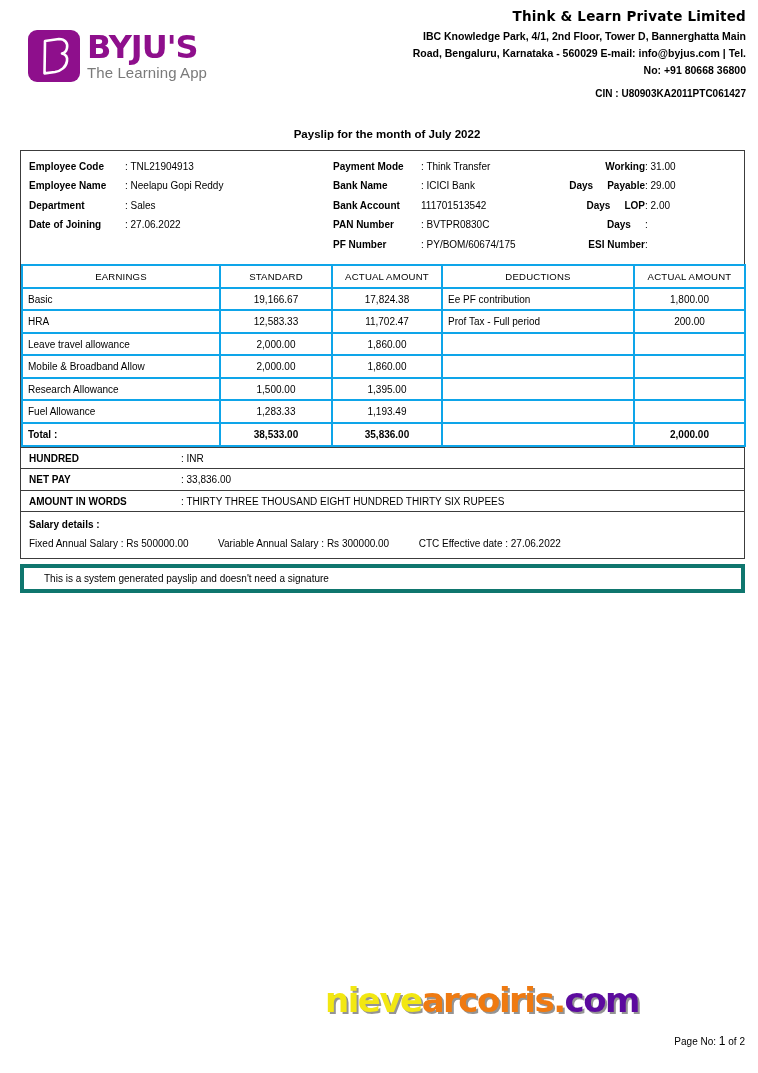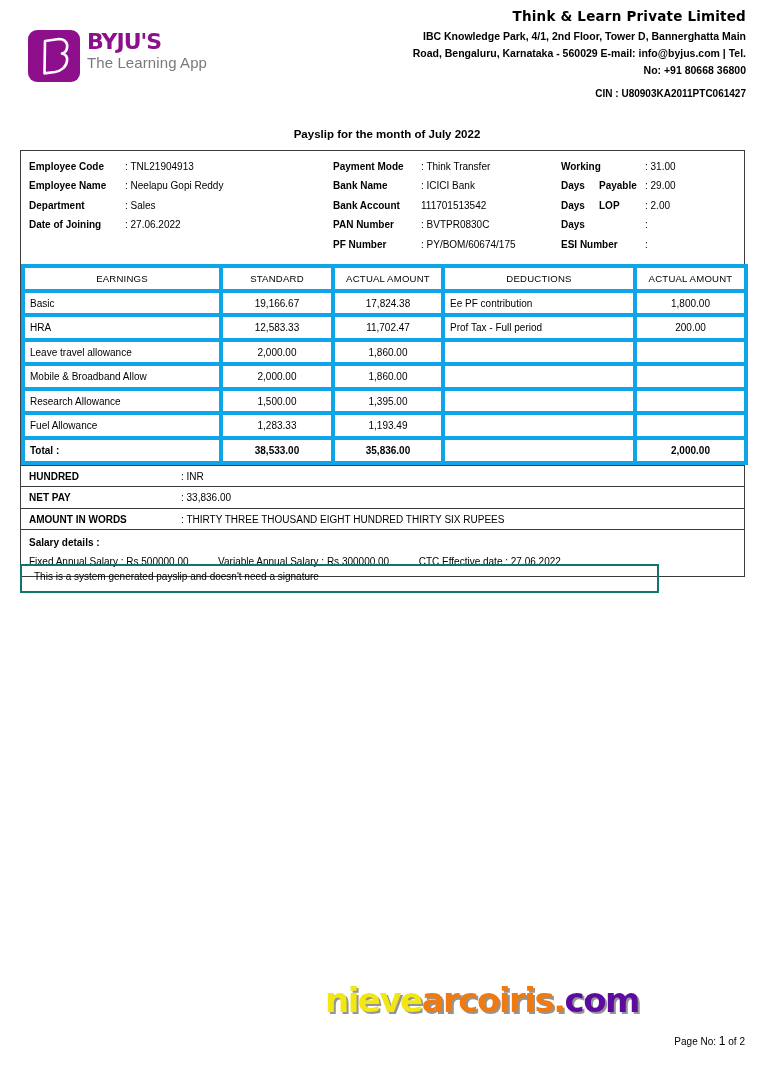--- a/index.html
+++ b/index.html
@@ -41,21 +41,21 @@
     flex: none;
   }
   .logo-mark svg { position: absolute; left: 0; top: 0; }
   .logo-text {
     margin-left: 7px;
     padding-top: 1px;
   }
   .logo-word {
     font-family: "DejaVu Sans", sans-serif;
     font-weight: bold;
-    font-size: 22px;
+    font-size: 32px;
     letter-spacing: -1px;
     color: #8e0f8c;
     line-height: 1.0;
   }
   .logo-tag {
     font-family: "Liberation Sans", sans-serif;
     font-size: 15px;
     color: #7a7a7a;
     line-height: 1.1;
     margin-top: 2px;
@@ -126,33 +126,34 @@
     font-size: 10px;
   }
   .info-col-1 .info-label { width: 96px; }
   .info-col-2 .info-label { width: 88px; }
   .info-val { font-size: 10px; }
   .info-label-2w {
     font-weight: bold;
     font-size: 10px;
     width: 84px;
     display: flex;
+    justify-content: flex-end;
   }
   .info-label-2w span:first-child { min-width: 38px; }
 
   
   table.paytable {
     width: 100%;
     border-collapse: collapse;
     font-size: 10px;
     table-layout: fixed;
   }
   table.paytable th,
   table.paytable td {
-    border: 4px solid #0ea5e9;
+    border: 2px solid #0ea5e9;
     padding: 0 5px;
     height: 20.5px;
     font-weight: normal;
     vertical-align: middle;
   }
   table.paytable th {
     text-align: center;
     font-weight: normal;
     font-size: 9.6px;
     letter-spacing: 0.2px;
@@ -193,26 +194,26 @@
     font-size: 10px;
     line-height: 19px;
   }
   .salary-line { font-size: 10px; line-height: 19px; }
   .salary-line .gap { display: inline-block; width: 24px; }
 
   
   .note-box {
     position: absolute;
     left: 20px; top: 564px;
-    width: 639px;
+    width: 725px;
     height: 29px;
-    border: 2px solid #0f766e;
+    border: 4px solid #0f766e;
     box-sizing: border-box;
     font-size: 10px;
-    padding: 5px 2px 0 12px;
+    padding: 5px 2px 0 20px;
   }
 
   
   .watermark {
     position: absolute;
     left: 325px;
     top: 983px;
     font-family: "DejaVu Sans", sans-serif;
     font-weight: bold;
     font-size: 34px;

